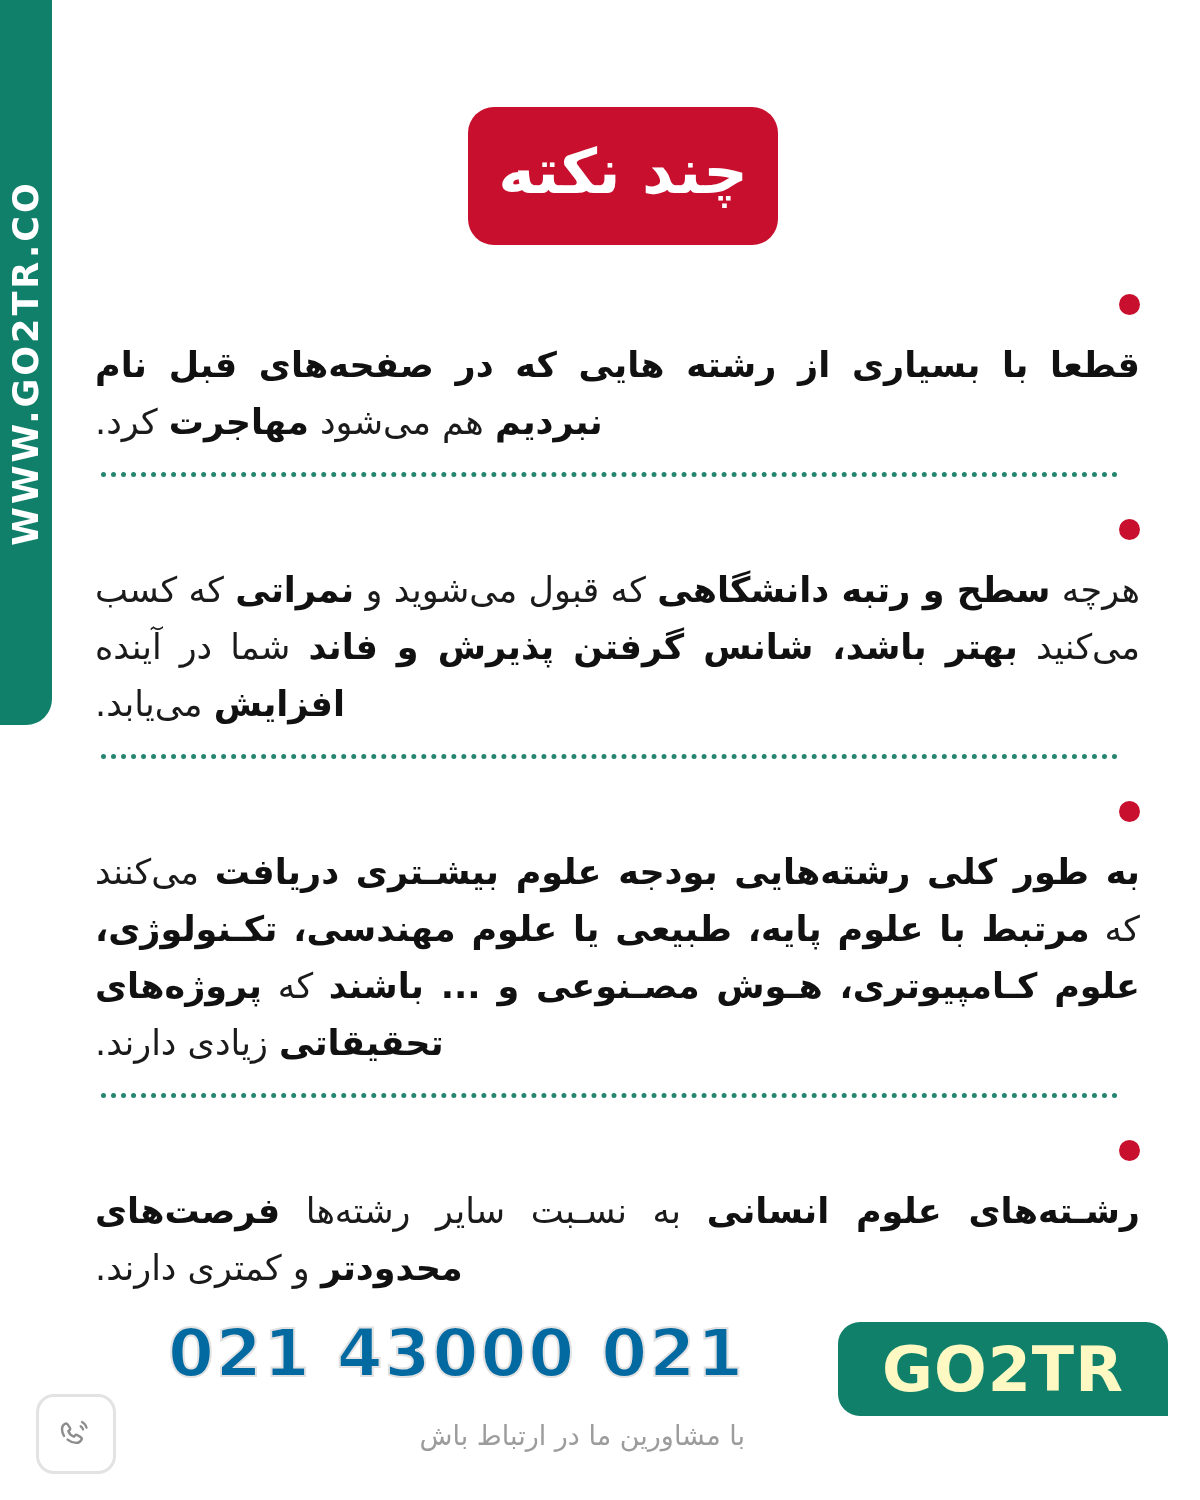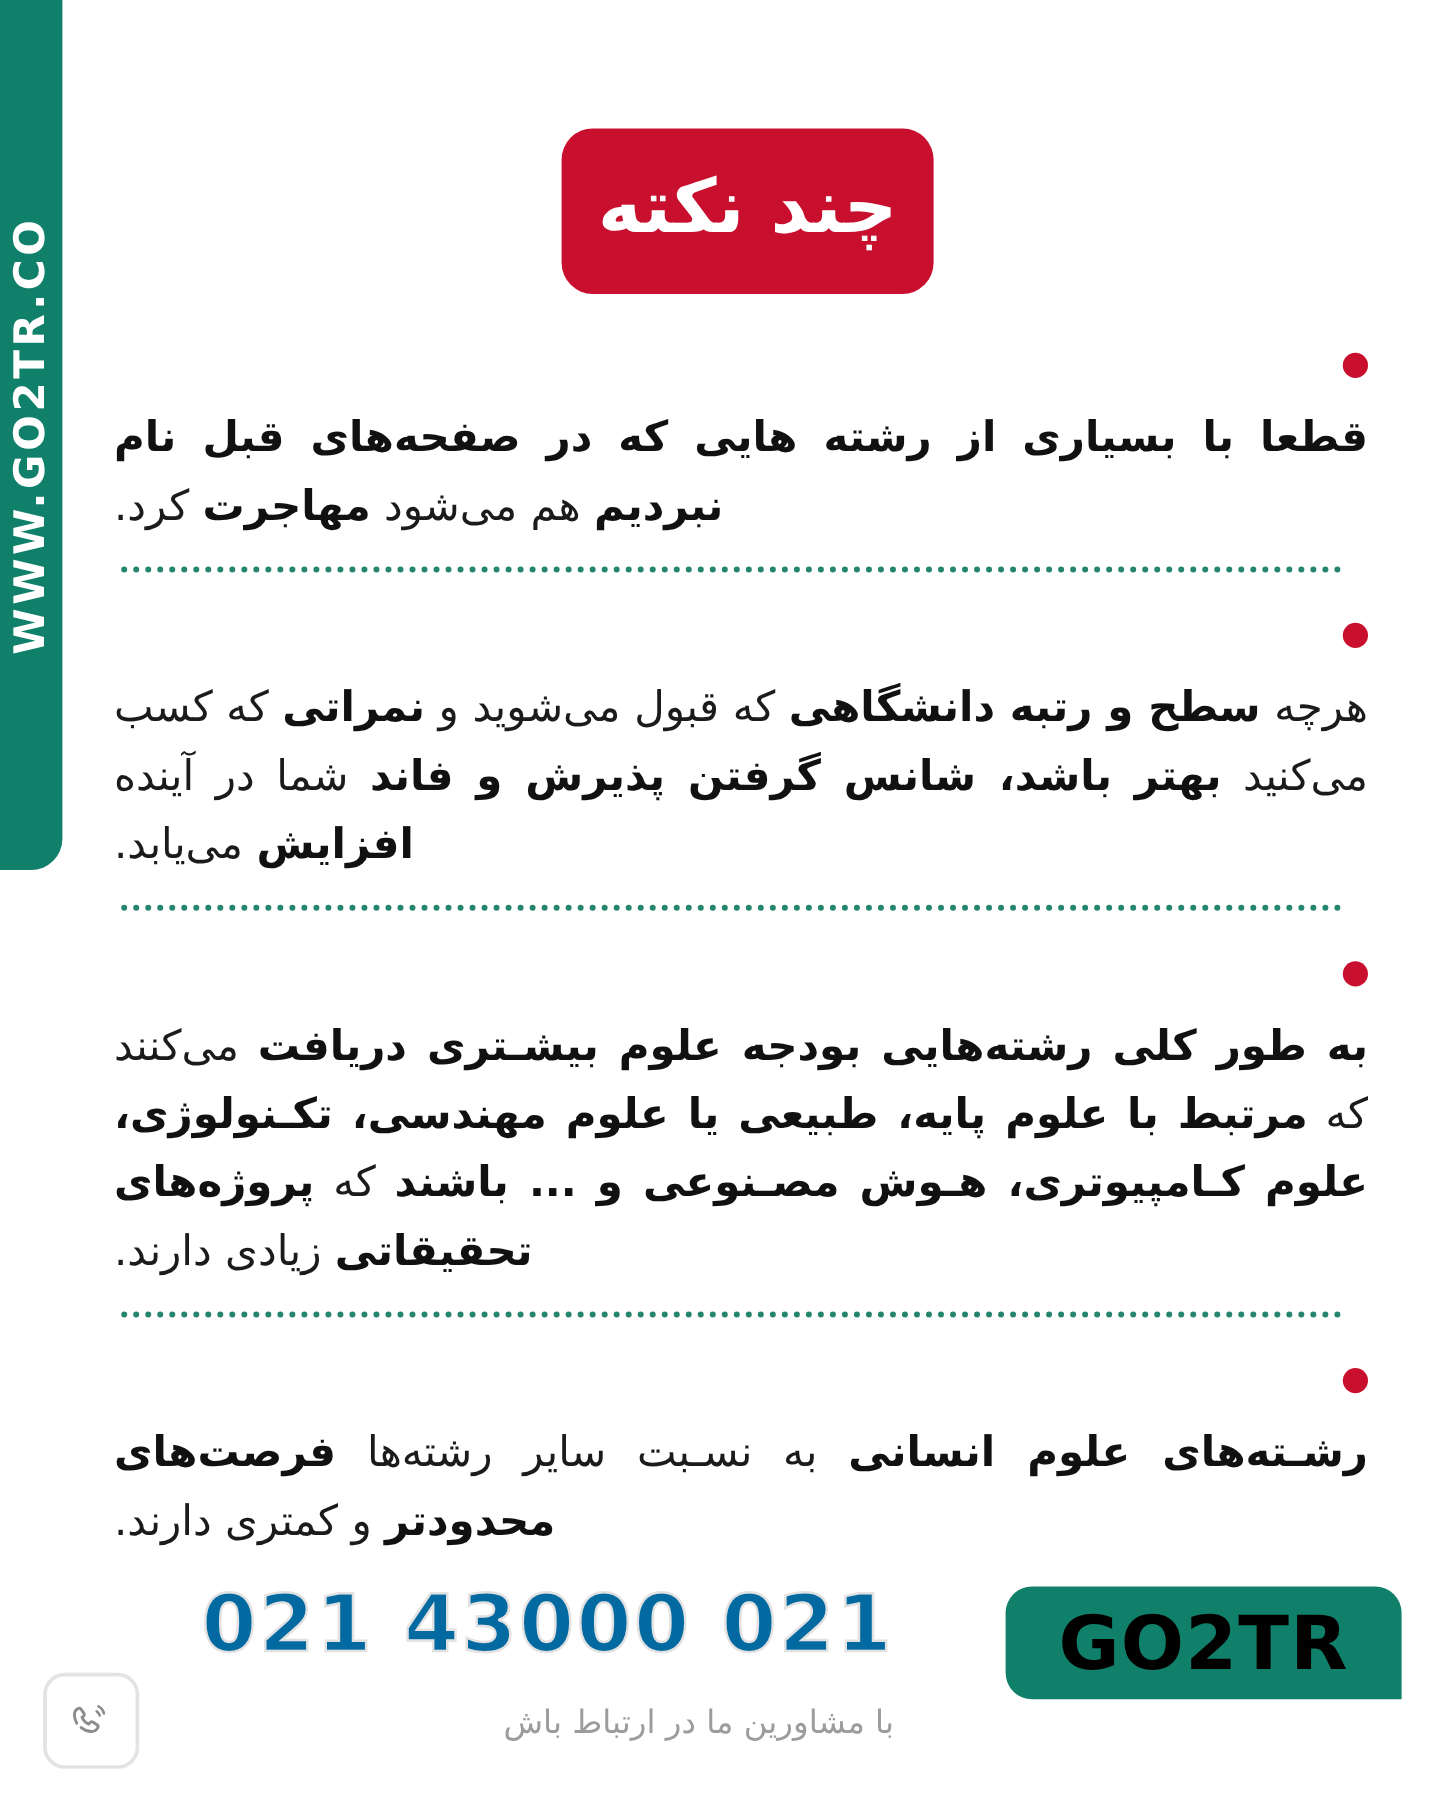--- a/index.html
+++ b/index.html
@@ -137,21 +137,21 @@
     background: #10806a;
     border-top-left-radius: 22px;
     border-top-right-radius: 22px;
     border-bottom-left-radius: 22px;
     border-bottom-right-radius: 0;
     display: flex;
     align-items: center;
     justify-content: center;
   }
   .logo-text {
-    color: #000000;
+    color: #fef9c3;
     font-size: 62px;
     font-weight: bold;
     letter-spacing: 1px;
     direction: ltr;
     font-family: "DejaVu Sans", sans-serif;
   }
   .call-icon {
     position: absolute;
     left: 36px;
     top: 1394px;

